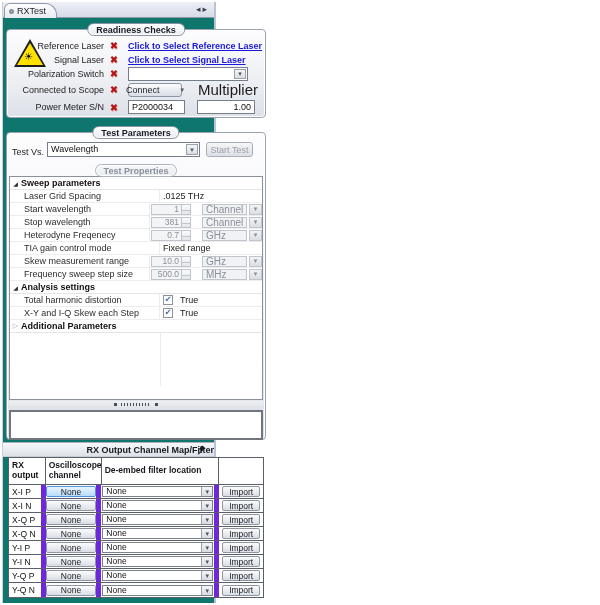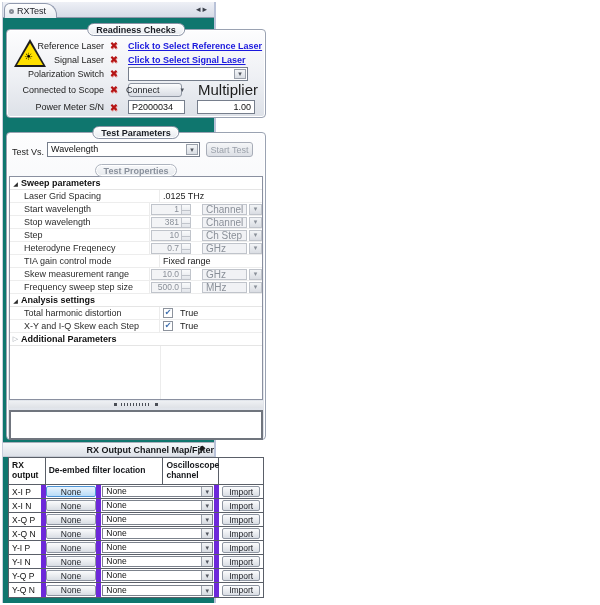--- a/index.html
+++ b/index.html
@@ -242,29 +242,20 @@
           <div class="g-row">
             <div class="g-name">Stop wavelength</div>
             <div class="g-val">
               <span class="num-box">381</span>
               <span class="spin"></span>
               <span class="unit-box">Channel</span>
               <span class="dd-btn">▾</span>
             </div>
           </div>
           <div class="g-row">
-            <div class="g-name">Step</div>
-            <div class="g-val">
-              <span class="num-box">10</span>
-              <span class="spin"></span>
-              <span class="unit-box">Ch Step</span>
-              <span class="dd-btn">▾</span>
-            </div>
-          </div>
-          <div class="g-row">
             <div class="g-name">Heterodyne Freqenecy</div>
             <div class="g-val">
               <span class="num-box">0.7</span>
               <span class="spin"></span>
               <span class="unit-box">GHz</span>
               <span class="dd-btn">▾</span>
             </div>
           </div>
           <div class="g-row">
             <div class="g-name">TIA gain control mode</div>
@@ -326,22 +317,22 @@
       </div>
 
       <div class="rx-header">
         <span>RX Output Channel Map/Filter</span>
         <span class="pin-icon"></span>
       </div>
 
       <div class="rx-table">
         <div class="t-head">
           <div class="th c1">RX output</div>
+          <div class="th c2">Oscilloscope channel</div>
           <div class="th c3">De-embed filter location</div>
-          <div class="th c2">Oscilloscope channel</div>
           <div class="th c4"></div>
         </div>
 
         <div class="t-row">
           <div class="td c1">X-I P</div>
           <div class="td c2">
               <button class="mini-btn none-btn selected">None</button>
             </div>
           <div class="td c3">
               <div class="combo3">

